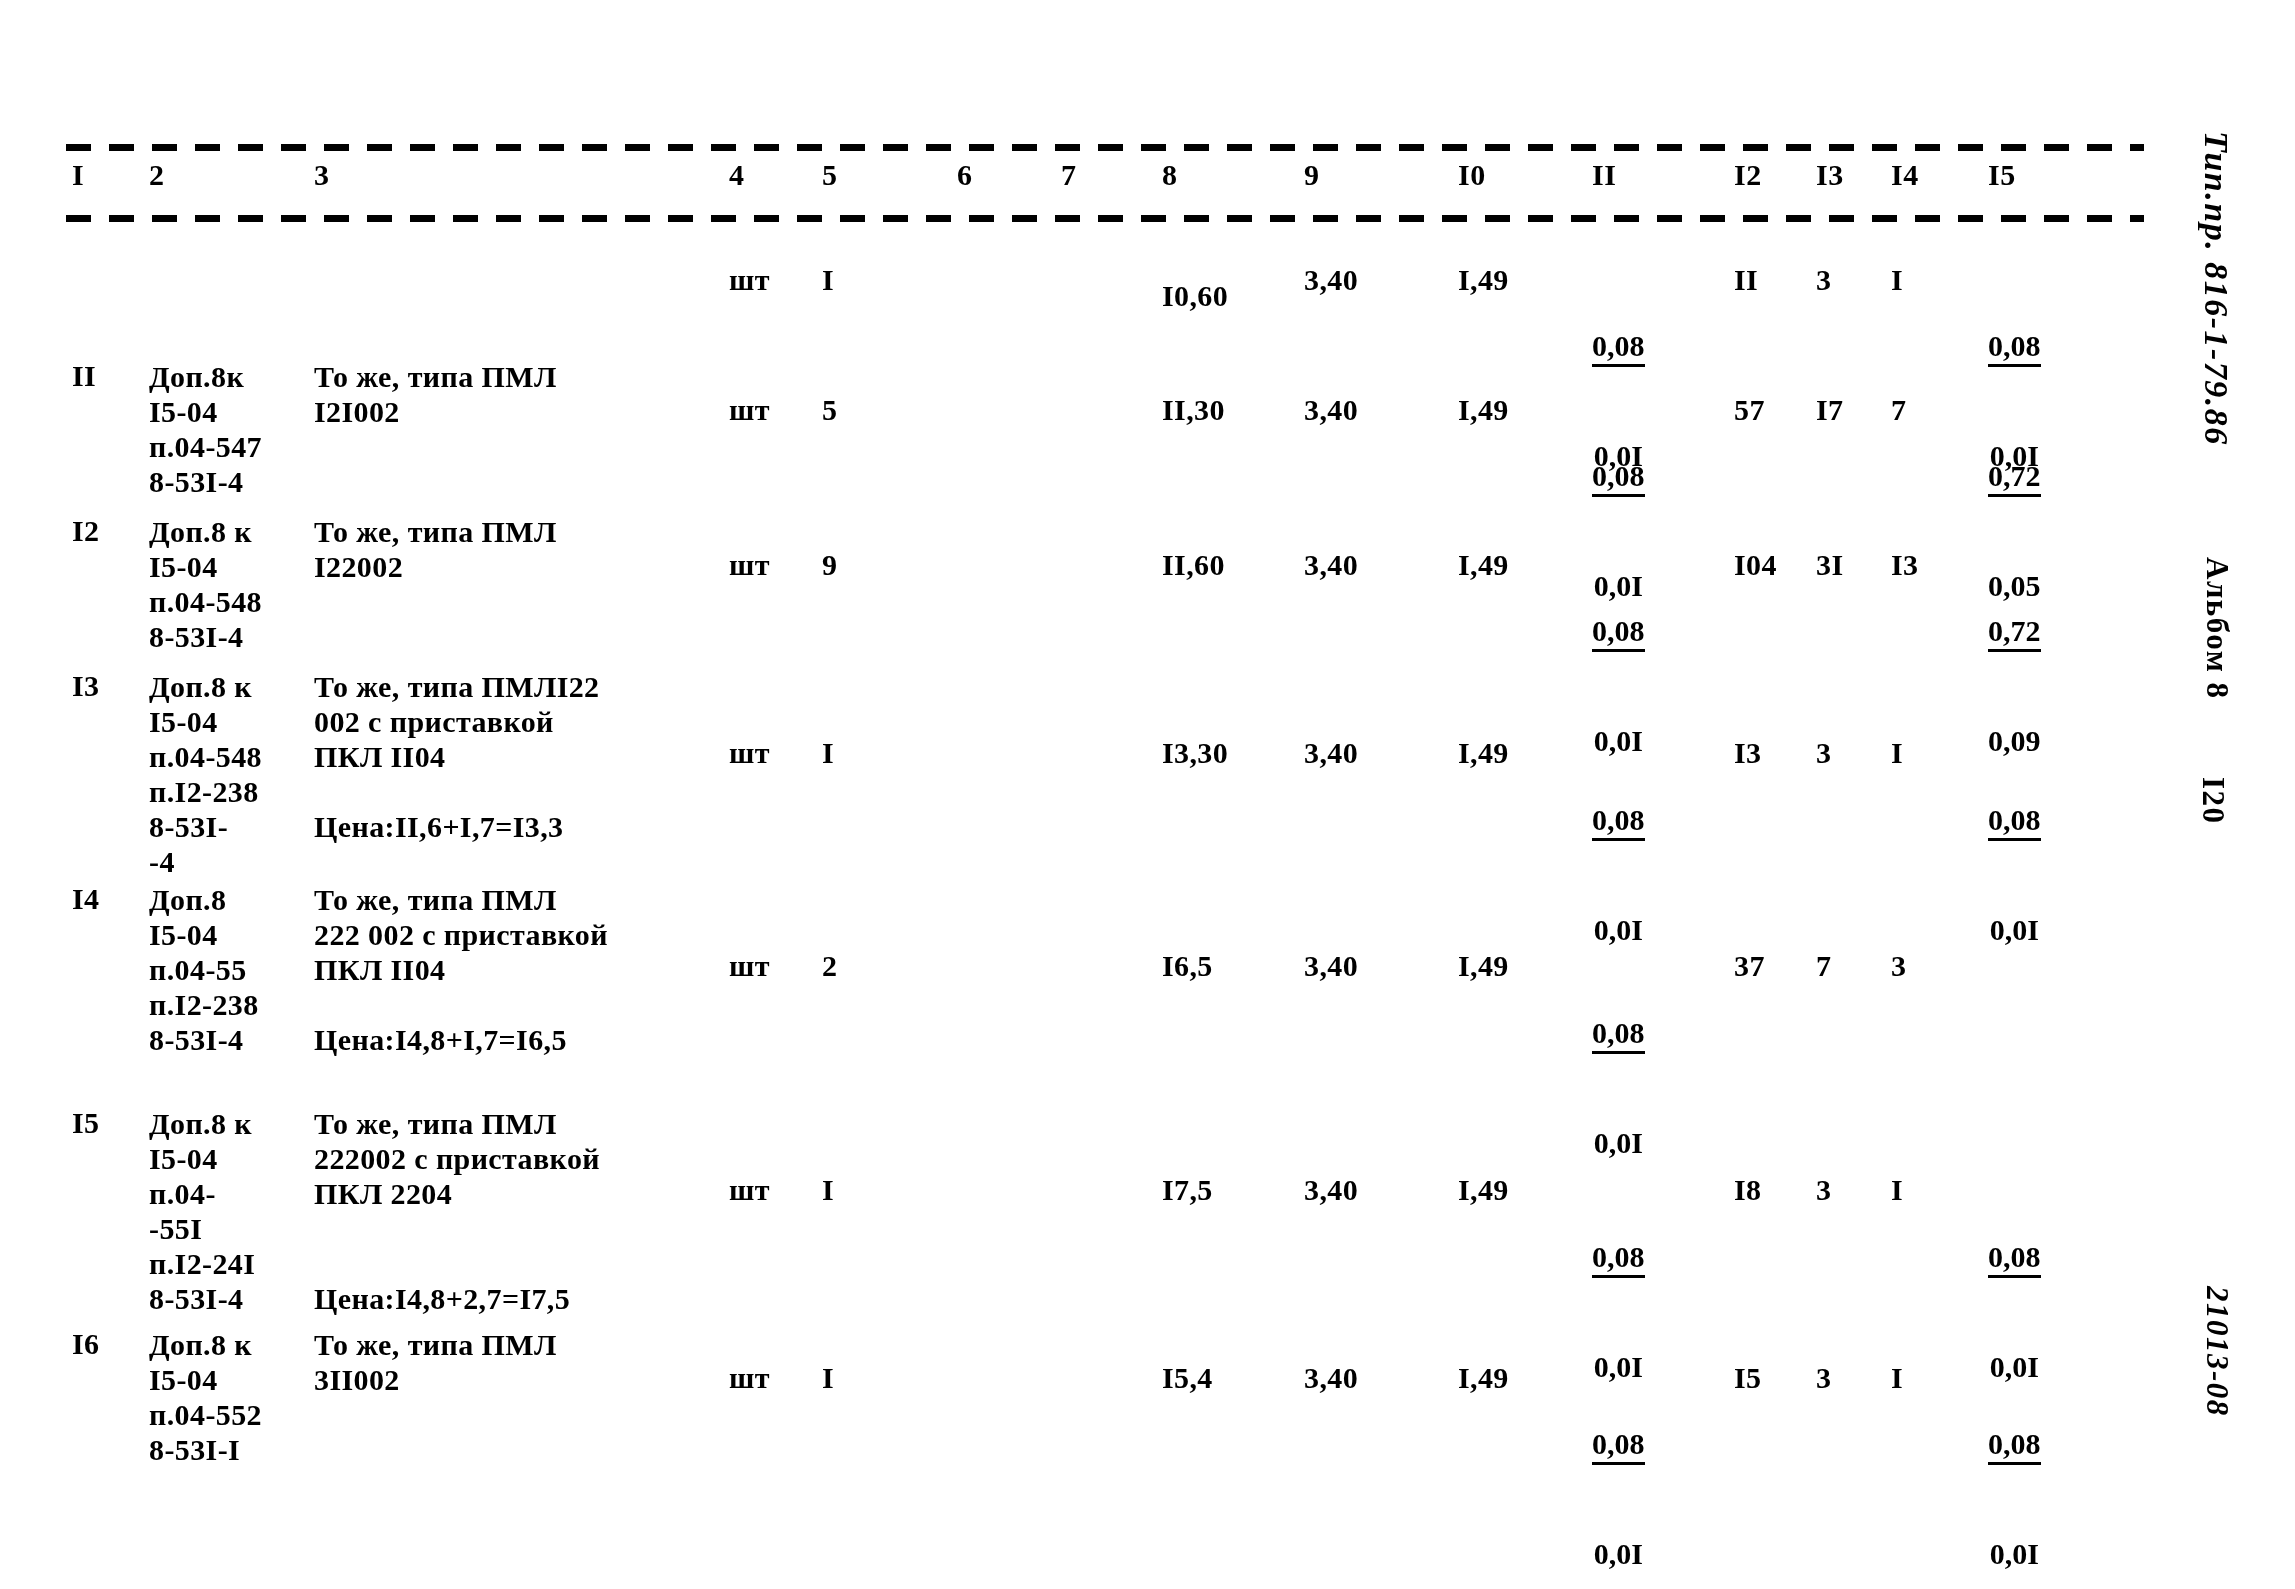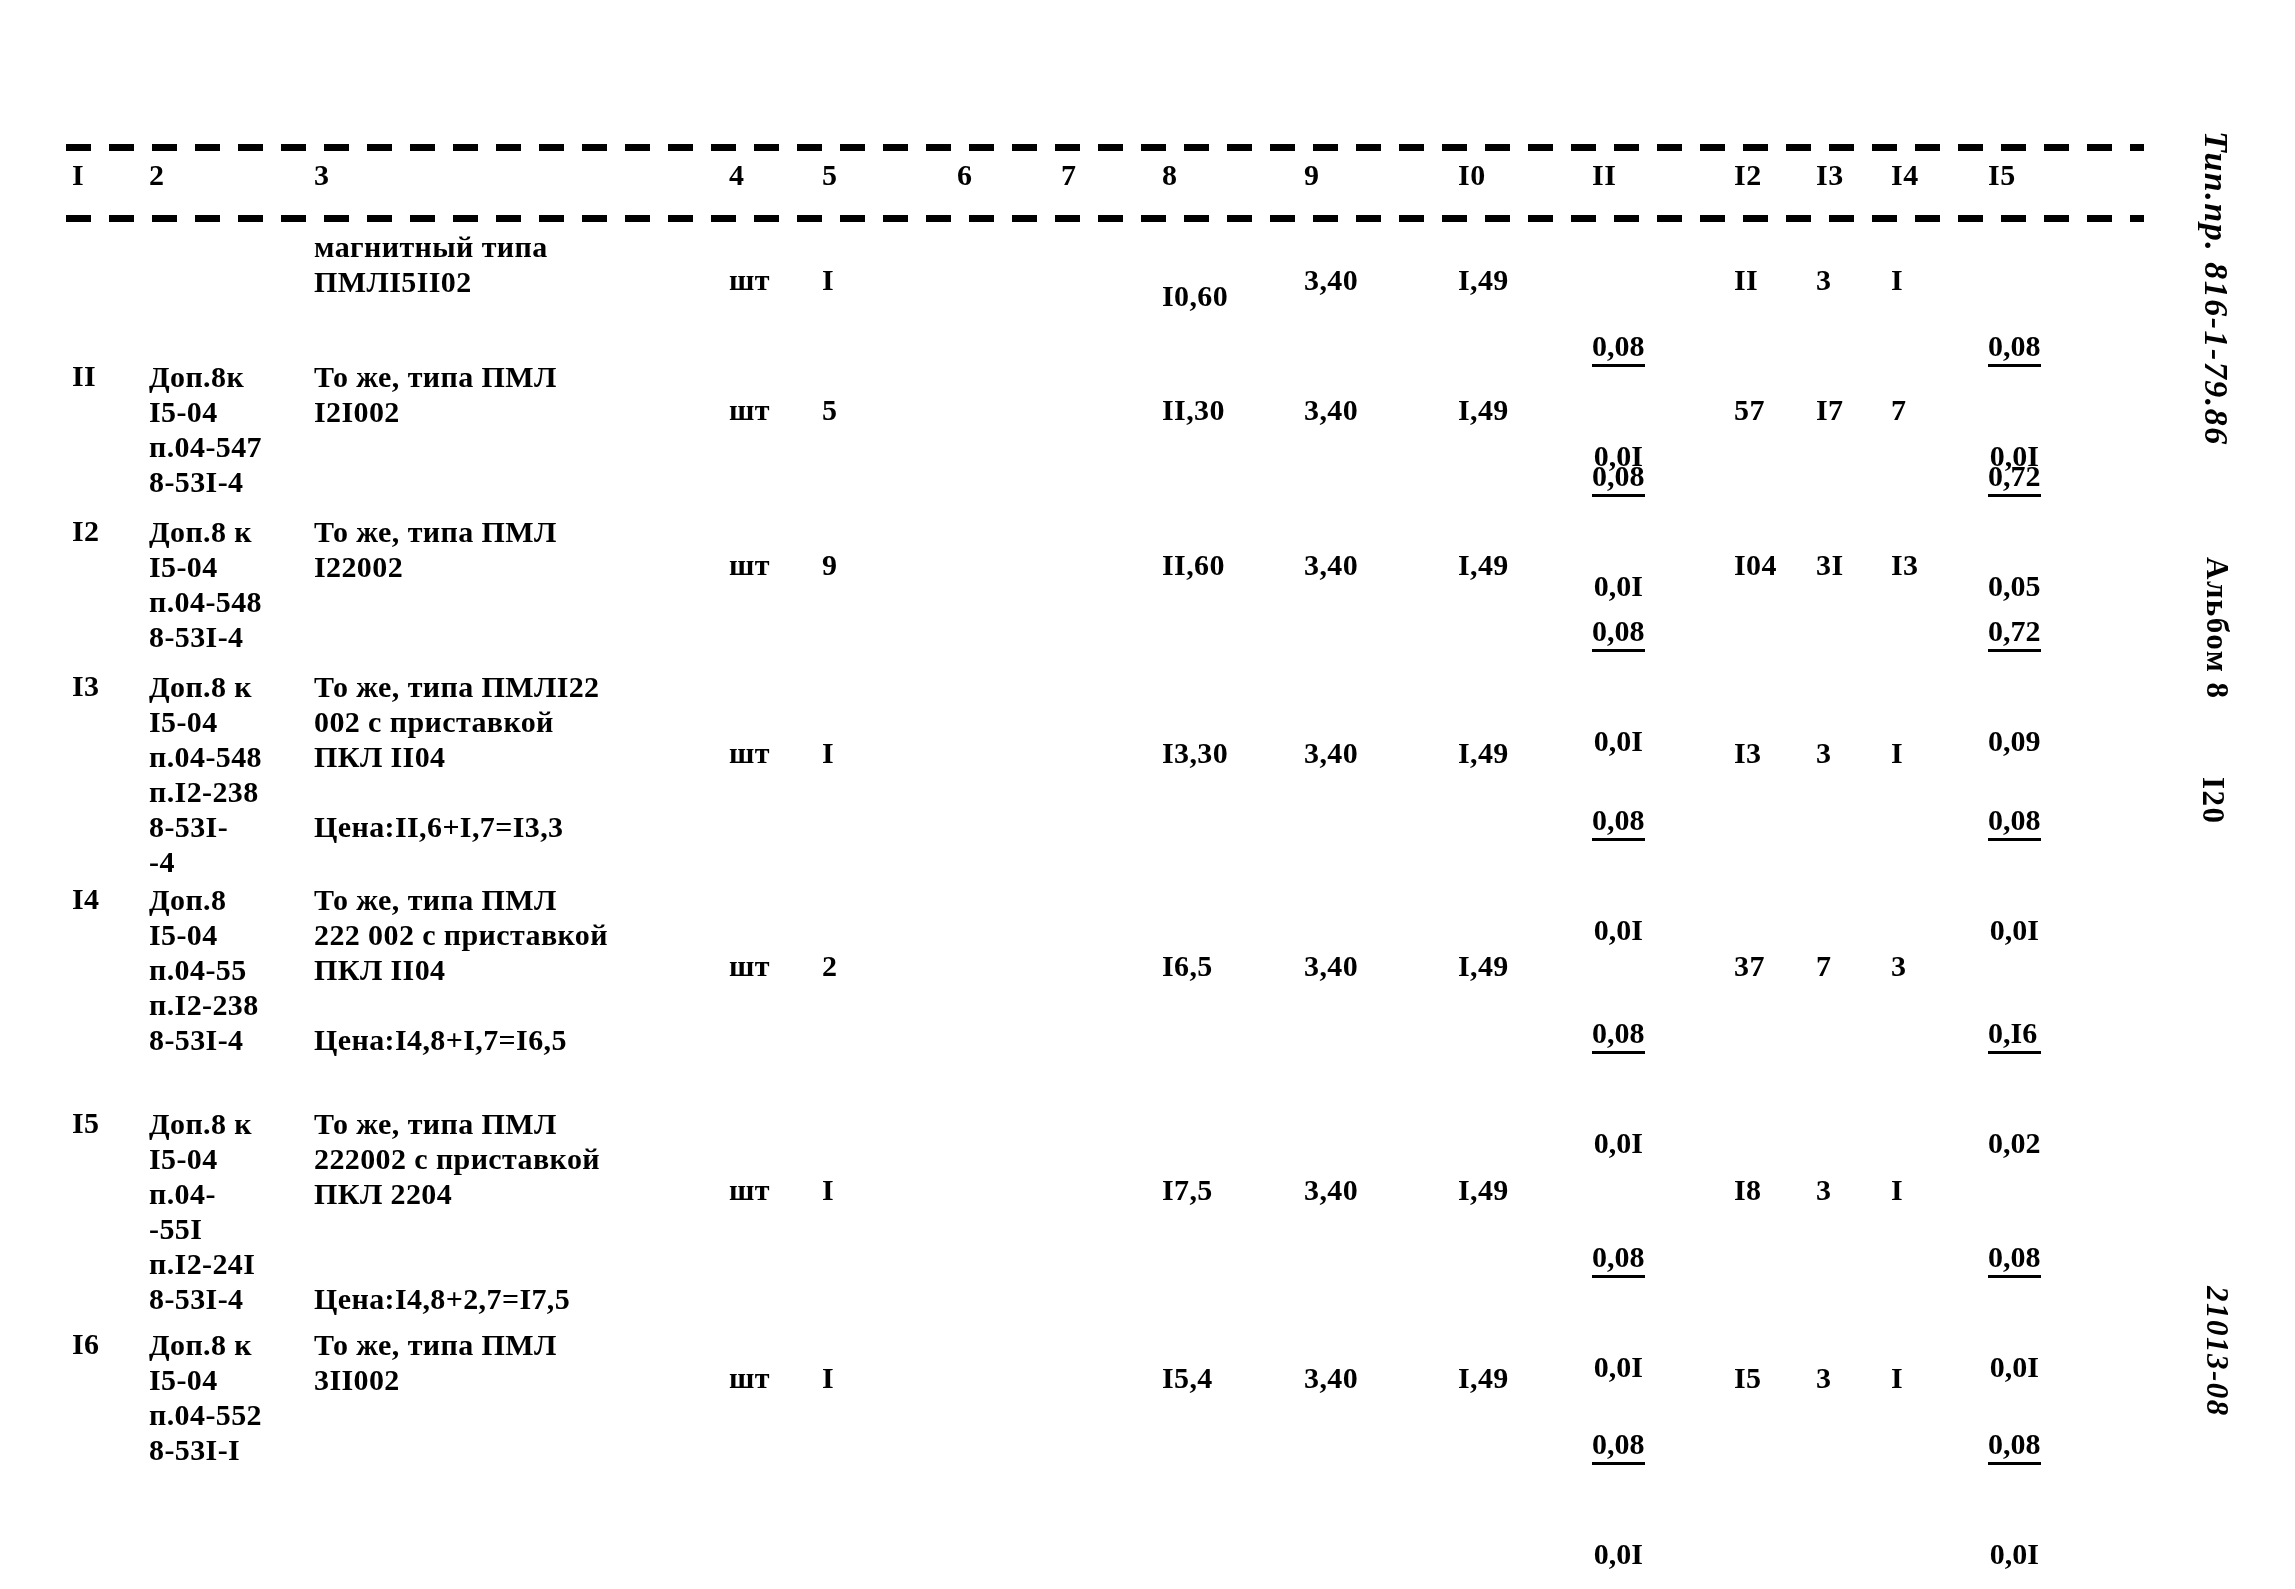--- a/index.html
+++ b/index.html
@@ -150,22 +150,20 @@
   <div class="col-head c9">9</div>
   <div class="col-head c10">I0</div>
   <div class="col-head c11">II</div>
   <div class="col-head c12">I2</div>
   <div class="col-head c13">I3</div>
   <div class="col-head c14">I4</div>
   <div class="col-head c15">I5</div>
 
   <div class="tbl">
       <div class="row" style="height:135px;">
-    <div class="cell c3 multiline" style="top:4.5px;">магнитный типа
-ПМЛI5II02</div>
     <div class="cell c4" style="top:39px;">шт</div>
     <div class="cell c5" style="top:39px;">I</div>
     <div class="cell c8" style="top:55px;">I0,60</div>
     <div class="cell c9" style="top:39px;">3,40</div>
     <div class="cell c10" style="top:39px;">I,49</div>
     <div class="frac c11" style="top:37px;">
       <span class="num">0,08</span>
       <span class="den">0,0I</span>
     </div>
     <div class="cell c12" style="top:39px;">II</div>
@@ -273,24 +271,20 @@
     <div class="cell c8" style="top:67px;">I6,5</div>
     <div class="cell c9" style="top:67px;">3,40</div>
     <div class="cell c10" style="top:67px;">I,49</div>
     <div class="frac c11" style="top:66px;">
       <span class="num">0,08</span>
       <span class="den">0,0I</span>
     </div>
     <div class="cell c12" style="top:67px;">37</div>
     <div class="cell c13" style="top:67px;">7</div>
     <div class="cell c14" style="top:67px;">3</div>
-    <div class="frac c15" style="top:66px;">
-      <span class="num">0,I6</span>
-      <span class="den">0,02</span>
-    </div>
   </div>
       <div class="row" style="height:221px;">
     <div class="cell c1" style="top:0px;">I5</div>
     <div class="cell c2 multiline" style="top:0px;">Доп.8 к
 I5-04
 п.04-
 -55I
 п.I2-24I
 8-53I-4</div>
     <div class="cell c3 multiline" style="top:0px;">То же, типа ПМЛ

